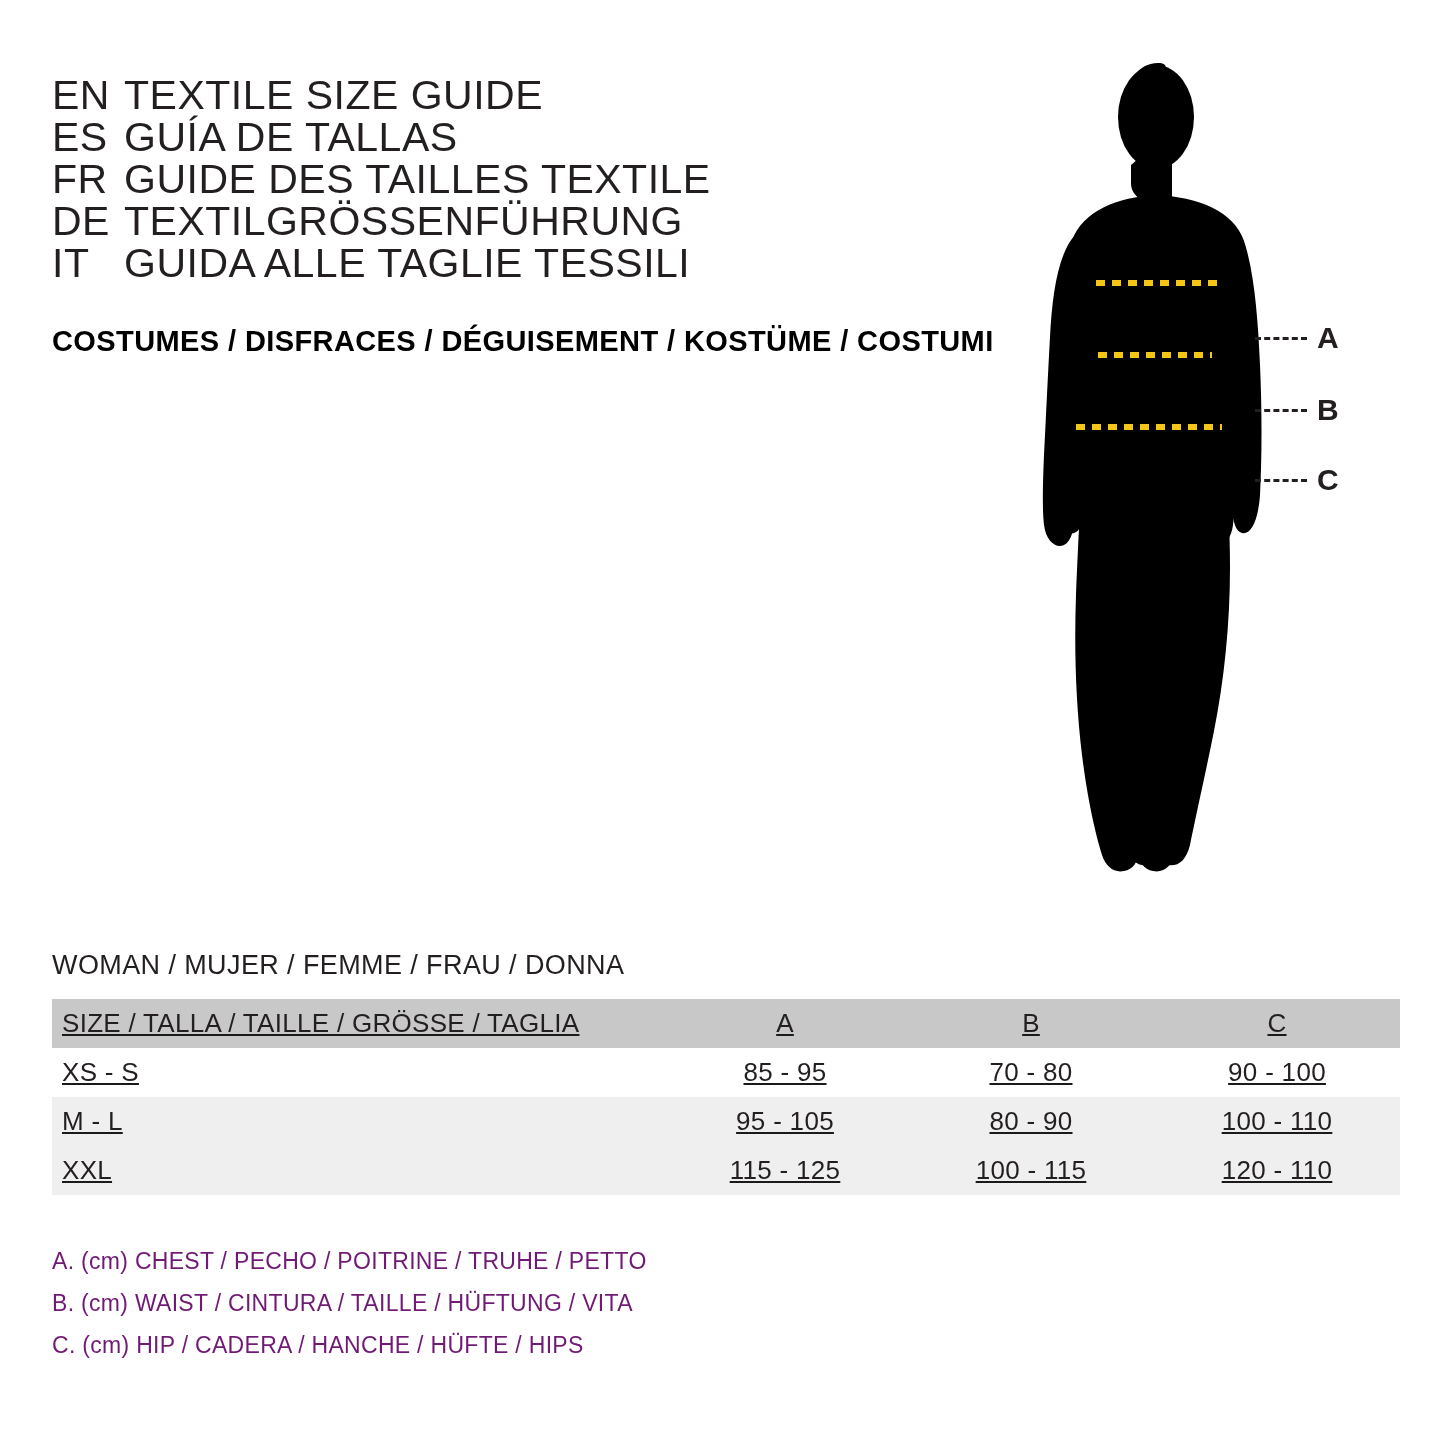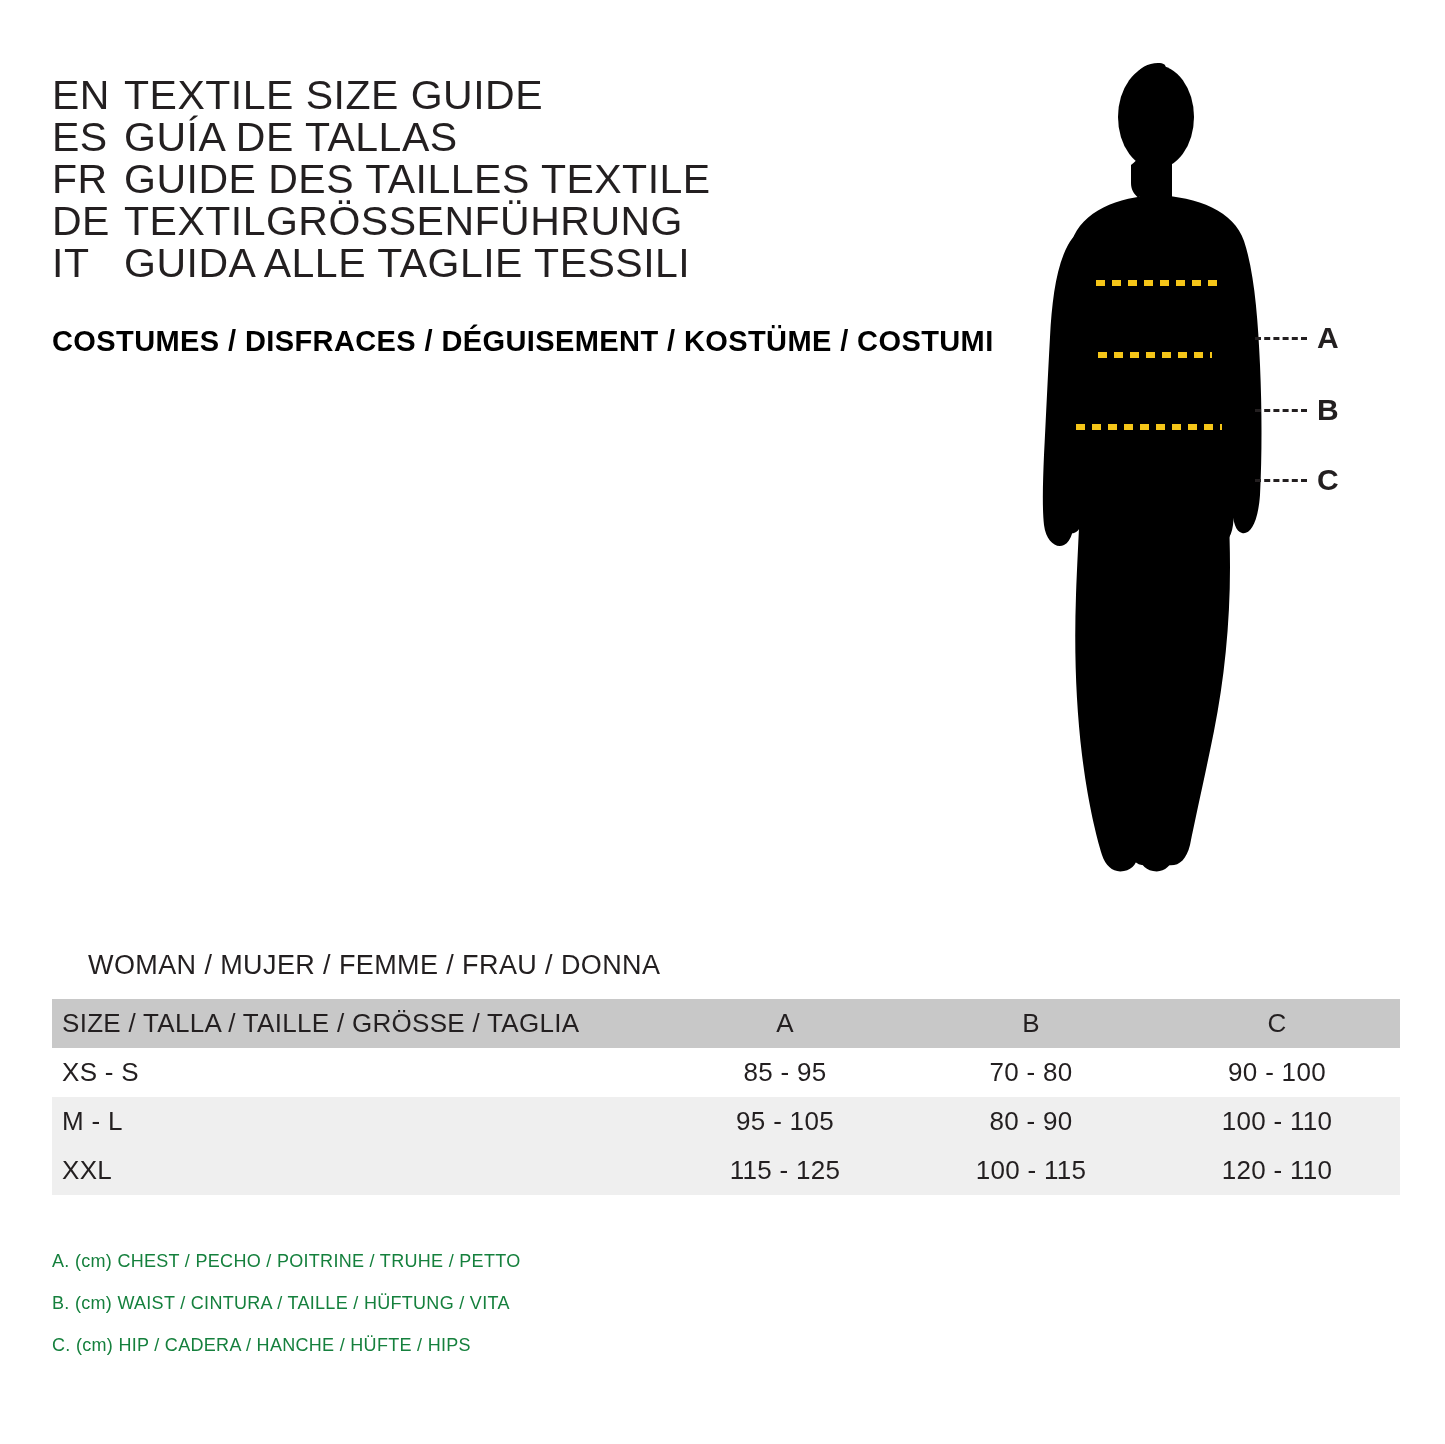--- a/index.html
+++ b/index.html
@@ -87,26 +87,26 @@
     position: absolute;
     left: 52px;
     top: 950px;
     width: 1340px;
   }
   .table-caption {
     font-size: 27px;
     color: #231f20;
     letter-spacing: 0.4px;
     margin-bottom: 18px;
-    margin-left: 36px;
   }
   table.size-table {
     border-collapse: collapse;
     width: 1340px;
     table-layout: fixed;
+    text-decoration: underline;
   }
   table.size-table th,
   table.size-table td {
     font-size: 26px;
     font-weight: normal;
     color: #231f20;
     padding: 9px 0 9px 0;
     letter-spacing: 0.3px;
   }
   table.size-table th.col-size,
@@ -131,23 +131,23 @@
   }
 
   
   .legend {
     position: absolute;
     left: 52px;
     top: 1240px;
     width: 1100px;
   }
   .legend-line {
-    font-size: 18px;
+    font-size: 23px;
     line-height: 42px;
-    color: #15803d;
+    color: #701a75;
     letter-spacing: 0.3px;
   }
 </style>
 </head>
 <body>
 
 <div class="lang-block">
   <div class="lang-row">
     <span class="lang-code">EN</span>
     <span class="lang-text">TEXTILE SIZE GUIDE</span>

